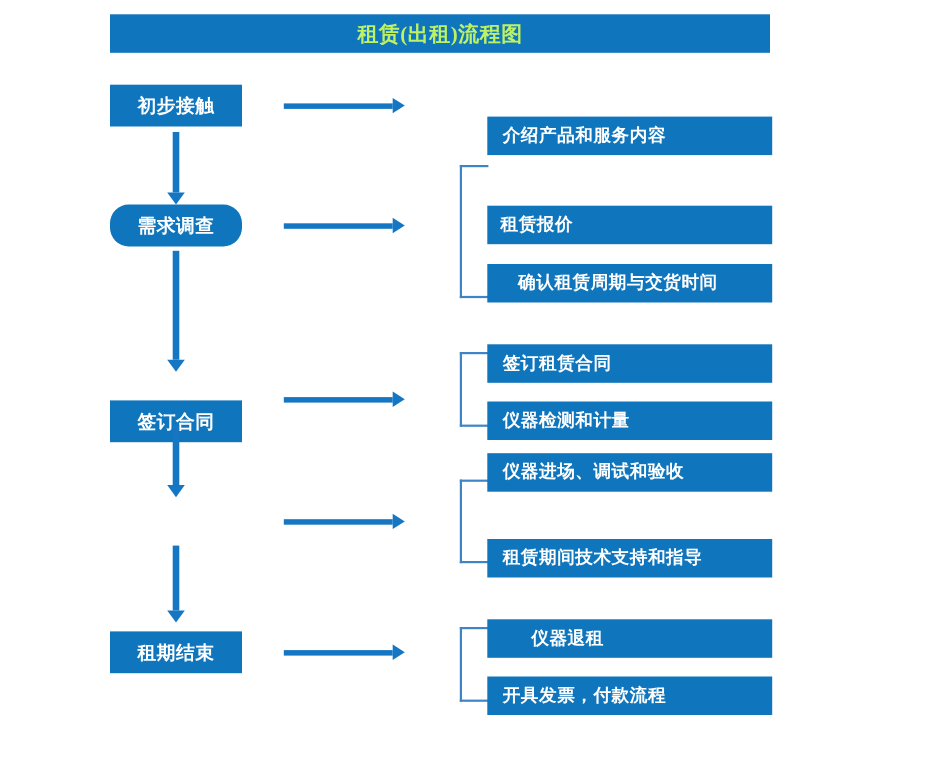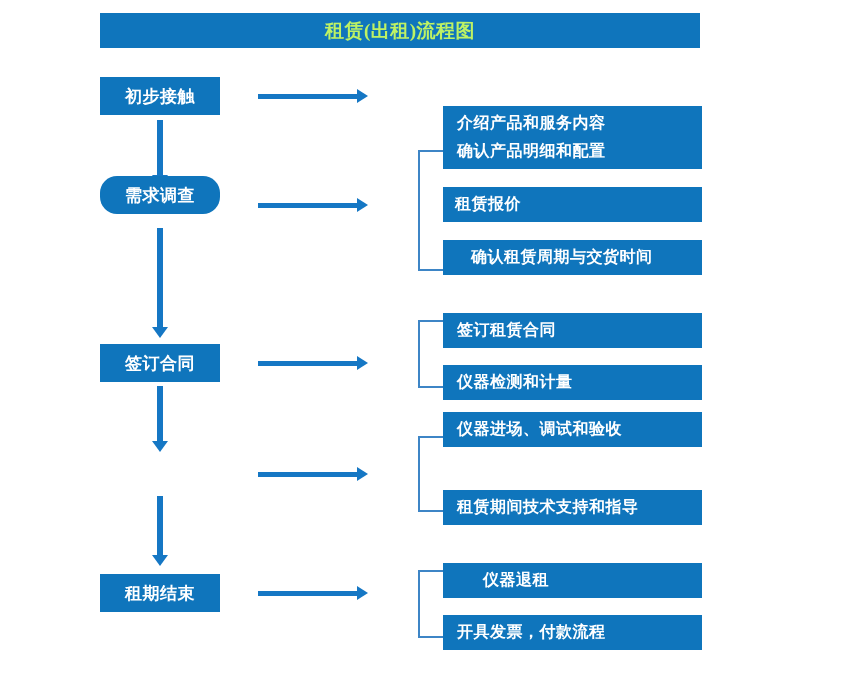--- a/index.html
+++ b/index.html
@@ -138,41 +138,40 @@
     <div class="head" style="left:99px;"></div>
   </div>
 
   <div class="detail-box" style="top:78px;margin-top:28px;">介绍产品和服务内容</div>
 
   <div class="v-arrow" style="left:152px; top:120px; height:66px;">
     <div class="shaft" style="height:55px;"></div>
     <div class="head" style="top:55px;"></div>
   </div>
 
-  <div class="stage-box" style="top:176px;border-radius:17px;">需求调查</div>
+  <div class="stage-box" style="top:186px;border-radius:17px;">需求调查</div>
 
   <div class="h-arrow" style="left:258px; top:198px; width:110px;">
     <div class="shaft" style="width:99px;"></div>
     <div class="head" style="left:99px;"></div>
   </div>
 
   <div class="bracket" style="left:418px; top:150px; width:24px; height:117px;"></div>
 
-  <div class="detail-box" style="top:134px;">确认产品明细和配置</div>
 
   <div class="detail-box" style="top:187px;padding-left:12px;">租赁报价</div>
 
   <div class="detail-box" style="top:240px;padding-left:28px;">确认租赁周期与交货时间</div>
 
   <div class="v-arrow" style="left:152px; top:228px; height:110px;">
     <div class="shaft" style="height:99px;"></div>
     <div class="head" style="top:99px;"></div>
   </div>
 
-  <div class="stage-box" style="top:344px;">签订合同</div>
+  <div class="stage-box" style="top:364px;">签订合同</div>
 
   <div class="h-arrow" style="left:258px; top:356px; width:110px;">
     <div class="shaft" style="width:99px;"></div>
     <div class="head" style="left:99px;"></div>
   </div>
 
   <div class="bracket" style="left:418px; top:320px; width:24px; height:64px;"></div>
 
   <div class="detail-box" style="top:313px;">签订租赁合同</div>
 

